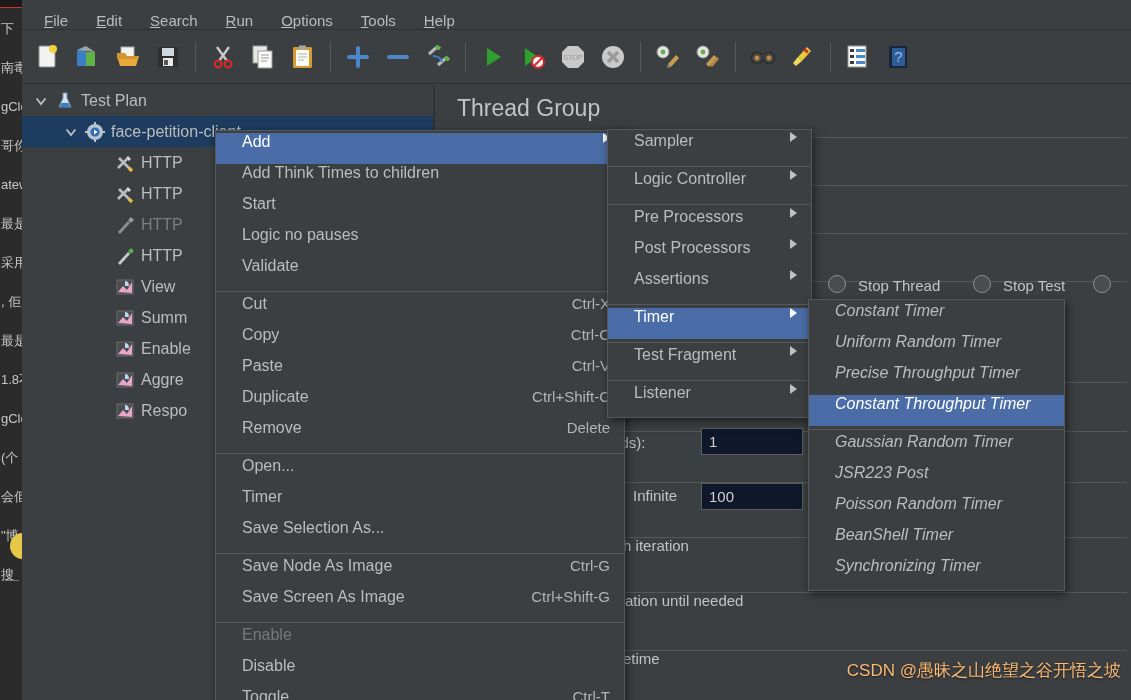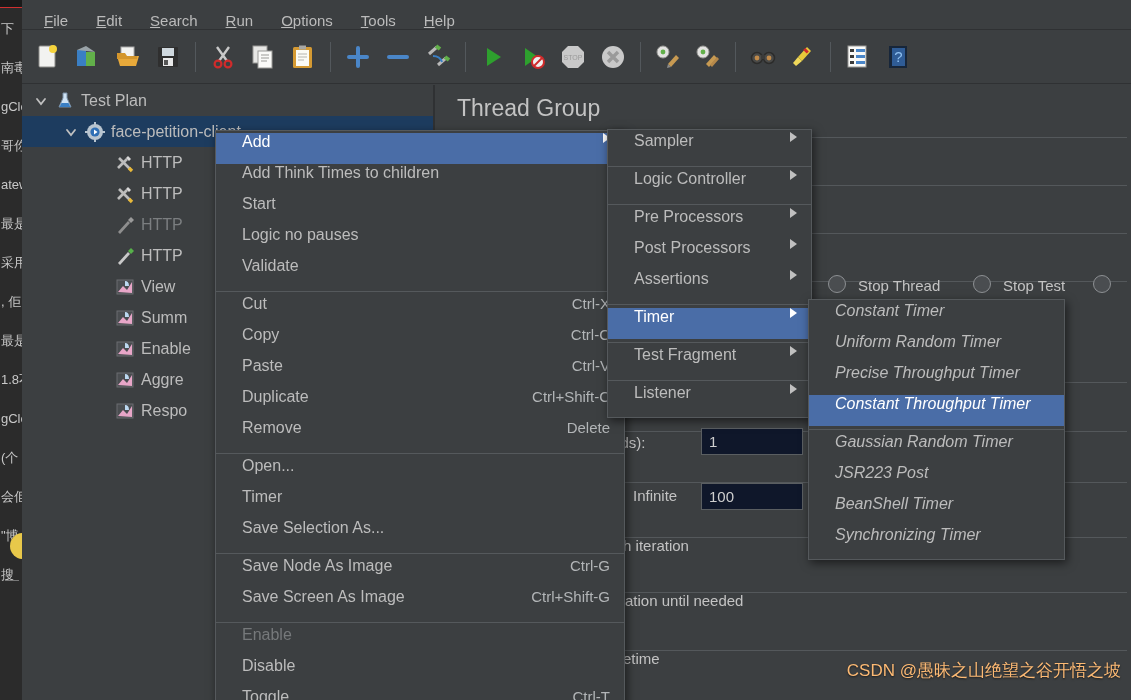--- a/index.html
+++ b/index.html
@@ -646,20 +646,23 @@
           <span class="lbl">Constant Throughput Timer</span>
         </div>
         <div class="sep"></div>
         <div class="row">
           <span class="lbl">Gaussian Random Timer</span>
         </div>
         <div class="row">
           <span class="lbl">JSR223 Post</span>
         </div>
         <div class="row">
+          <span class="lbl">Poisson Random Timer</span>
+        </div>
+        <div class="row">
           <span class="lbl">BeanShell Timer</span>
         </div>
         <div class="row">
           <span class="lbl">Synchronizing Timer</span>
         </div>
       </div>
 
   </div>
 </div>
 

